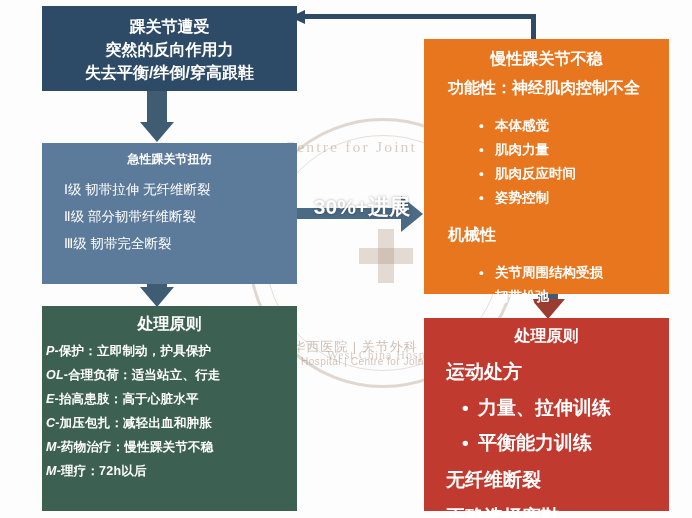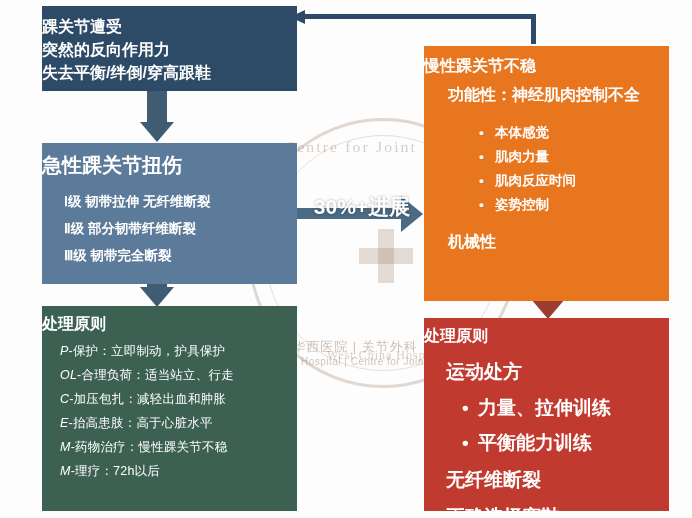--- a/index.html
+++ b/index.html
@@ -107,68 +107,68 @@
 
   
   .box {
     position: absolute;
     box-sizing: border-box;
     z-index: 3;
     color: #ffffff;
   }
   .box-title {
     font-weight: bold;
-    text-align: left;
+    text-align: center;
     line-height: 1.45;
   }
 
   
   #node-trauma {
     left: 42px; top: 6px;
     width: 255px; height: 85px;
     background: #2d4a66;
     padding-top: 9px;
   }
   #node-trauma .box-title { font-size: 16px; }
 
   
   #node-acute {
     left: 42px; top: 143px;
     width: 255px; height: 141px;
     background: #5c7a99;
     padding: 8px 0 0 0;
   }
-  #node-acute .box-title { font-size: 20px; margin-bottom: 8px;}
+  #node-acute .box-title { font-size: 12px; margin-bottom: 8px;}
   #node-acute .grade-list {
     padding-left: 22px;
     font-size: 13.5px;
     line-height: 2.0;
-    font-weight: bold;
+    font-weight: normal;
   }
 
   
   #node-treat-acute {
     left: 42px; top: 306px;
     width: 255px; height: 205px;
     background: #3c6152;
     padding: 6px 0 0 0;
   }
   #node-treat-acute .box-title { font-size: 16px; margin-bottom: 4px; }
   #node-treat-acute .price-list {
-    padding-left: 18px;
+    padding-left: 4px;
     font-size: 12.5px;
     line-height: 1.92;
-    font-weight: normal;
+    font-weight: bold;
     letter-spacing: .2px;
   }
   .price-key { font-style: italic; }
 
   
   #node-chronic {
-    left: 424px; top: 46px;
+    left: 424px; top: 39px;
     width: 245px; height: 255px;
     background: #e8761f;
     padding: 8px 0 0 0;
   }
   #node-chronic .box-title { font-size: 16px; margin-bottom: 8px; }
   #node-chronic .subhead {
     font-size: 16px;
     font-weight: bold;
     padding-left: 24px;
     margin: 4px 0 2px 0;
@@ -364,34 +364,38 @@
   <div class="box" id="node-chronic">
     <div class="box-title">慢性踝关节不稳</div>
     <div class="subhead">功能性：神经肌肉控制不全</div>
     <ul>
       <li>本体感觉</li>
       <li>肌肉力量</li>
       <li>肌肉反应时间</li>
       <li>姿势控制</li>
     </ul>
     <div class="subhead">机械性</div>
+    <ul>
+      <li>关节周围结构受损</li>
+      <li>韧带松弛</li>
+    </ul>
   </div>
 
   <div class="arrow-down" id="arrow-3">
     <div class="arrow-shaft"></div>
     <div class="arrow-head-down"></div>
   </div>
 
   <div class="box" id="node-treat-acute">
     <div class="box-title">处理原则</div>
     <div class="price-list">
       <div><span class="price-key">P</span><span>-保护：立即制动，护具保护</span></div>
       <div><span class="price-key">OL</span><span>-合理负荷：适当站立、行走</span></div>
+      <div><span class="price-key">E</span><span>-抬高患肢：高于心脏水平</span></div>
       <div><span class="price-key">C</span><span>-加压包扎：减轻出血和肿胀</span></div>
-      <div><span class="price-key">E</span><span>-抬高患肢：高于心脏水平</span></div>
       <div><span class="price-key">M</span><span>-药物治疗：慢性踝关节不稳</span></div>
       <div><span class="price-key">M</span><span>-理疗：72h以后</span></div>
     </div>
   </div>
 
   <div class="box" id="node-treat-chronic">
     <div class="box-title">处理原则</div>
     <div class="line">运动处方</div>
     <ul>
       <li>力量、拉伸训练</li>

